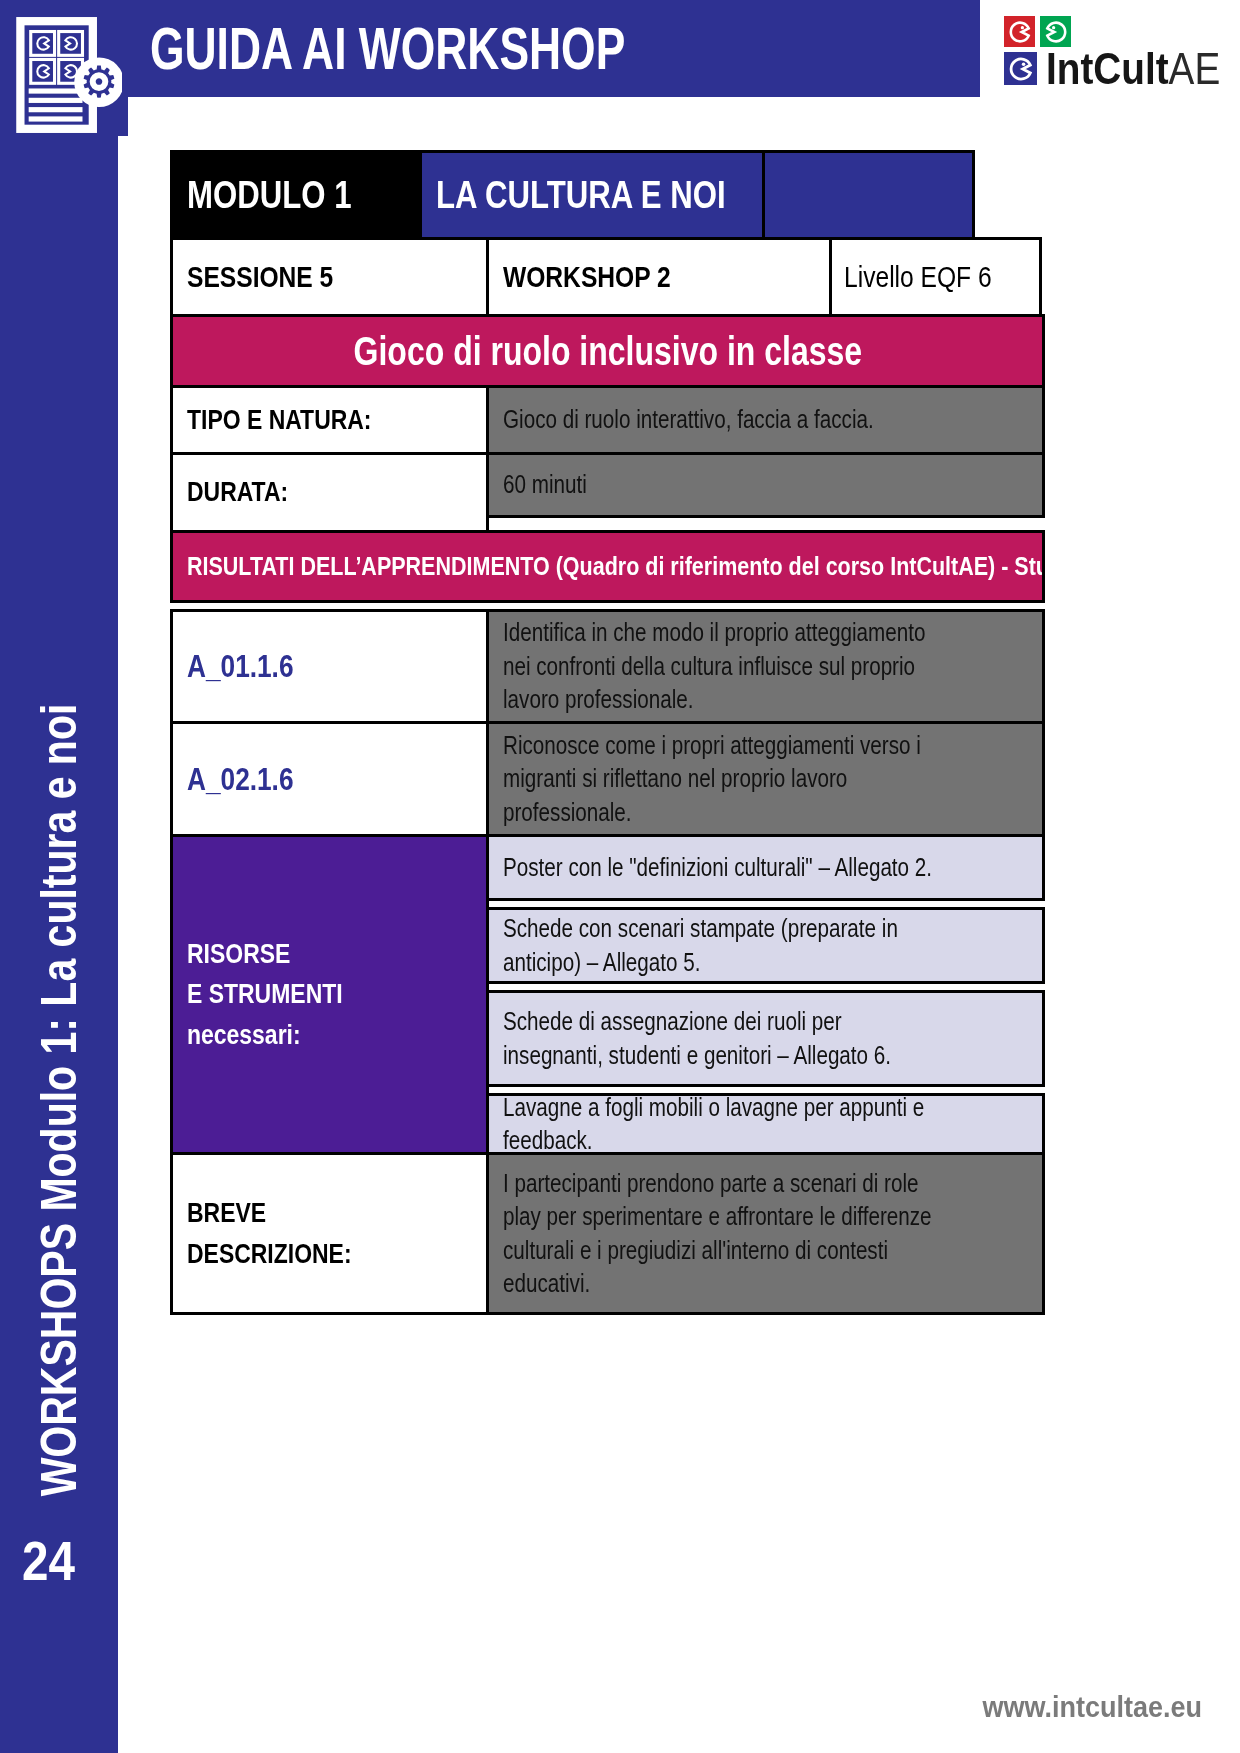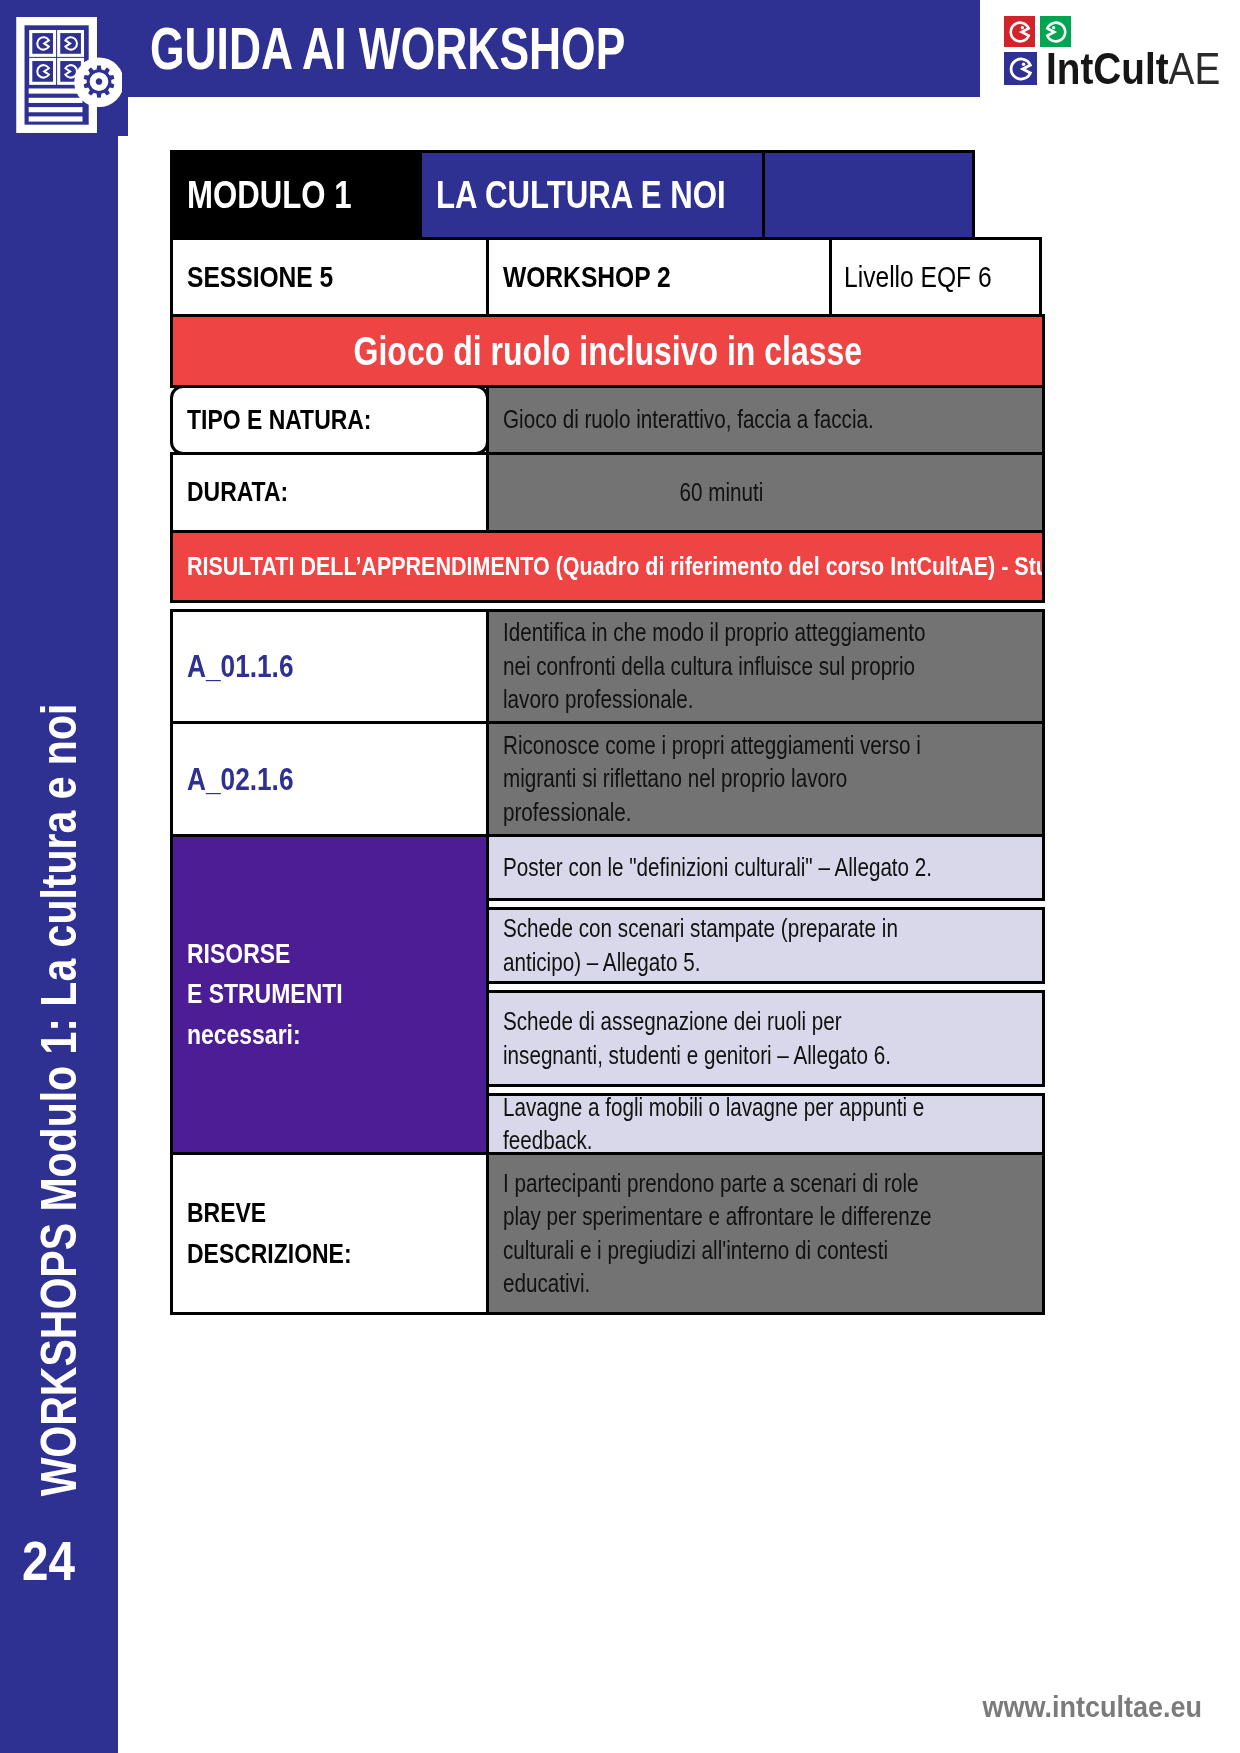--- a/index.html
+++ b/index.html
@@ -40,21 +40,21 @@
   .c-label{width:319px;padding-left:14px;background:#fff;}
   .c-val{width:559px;padding:6px 10px 6px 14px;background:#737373;}
   .lab{font-weight:bold;font-size:28px;white-space:pre-line;line-height:1.45;}
   .cx{display:inline-block;transform:scaleX(.82);transform-origin:0 50%;white-space:nowrap;}
   .cx-blk{width:121%;transform:scaleX(.826);transform-origin:0 50%;font-size:25px;line-height:1.34;color:#111;}
   .black-cell{background:#000;color:#fff;}
   .blue-cell{background:#2e3192;color:#fff;}
   .big{font-size:38px;font-weight:bold;}
   .mid{font-size:30px;font-weight:bold;}
   .mid-n{font-size:30px;font-weight:normal;}
-  .banner{box-sizing:border-box;border:3px solid #000;background:#ef4444;color:#fff;
+  .banner{box-sizing:border-box;border:3px solid #000;background:#be185d;color:#fff;
           width:875px;display:flex;align-items:center;overflow:hidden;}
   .banner-center{justify-content:center;}
   .banner-center .cxc{display:inline-block;transform:scaleX(.8);transform-origin:50% 50%;
                       white-space:nowrap;font-size:40px;font-weight:bold;}
   .banner-left{padding-left:14px;margin-top:5px;height:73px;}
   .banner-left .cx{font-size:25px;font-weight:bold;transform:scaleX(.86);}
   .gap-top{margin-top:6px !important;}
   .code{font-size:32px;font-weight:bold;color:#2e3192;}
   
   .rsec{display:flex;width:875px;box-sizing:border-box;}
@@ -157,33 +157,33 @@
       <div class="cell" style="width:213px;height:80px;padding-left:12px;">
         <span class="cx mid-n">Livello EQF 6</span>
       </div>
     </div>
 
     <div class="banner banner-center" style="height:74px;">
       <span class="cxc">Gioco di ruolo inclusivo in classe</span>
     </div>
 
     <div class="trow">
-      <div class="cell c-label" style="height:70px;border-radius:13px;">
+      <div class="cell c-label" style="height:70px;">
         <span class="lab cx">TIPO E NATURA:</span>
       </div>
       <div class="cell c-val" style="height:70px;">
         <div class="cx-blk">Gioco di ruolo interattivo, faccia a faccia.</div>
       </div>
     </div>
 
     <div class="trow">
       <div class="cell c-label" style="height:81px;">
         <span class="lab cx">DURATA:</span>
       </div>
-      <div class="cell c-val" style="height:81px;text-align:center;">
+      <div class="cell c-val" style="height:66px;">
         <div class="cx-blk">60 minuti</div>
       </div>
     </div>
 
     <div class="banner banner-left">
       <span class="cx">RISULTATI DELL’APPRENDIMENTO (Quadro di riferimento del corso IntCultAE) - Studenti:</span>
     </div>
 
     <div class="trow gap-top">
       <div class="cell c-label" style="height:115px;">

